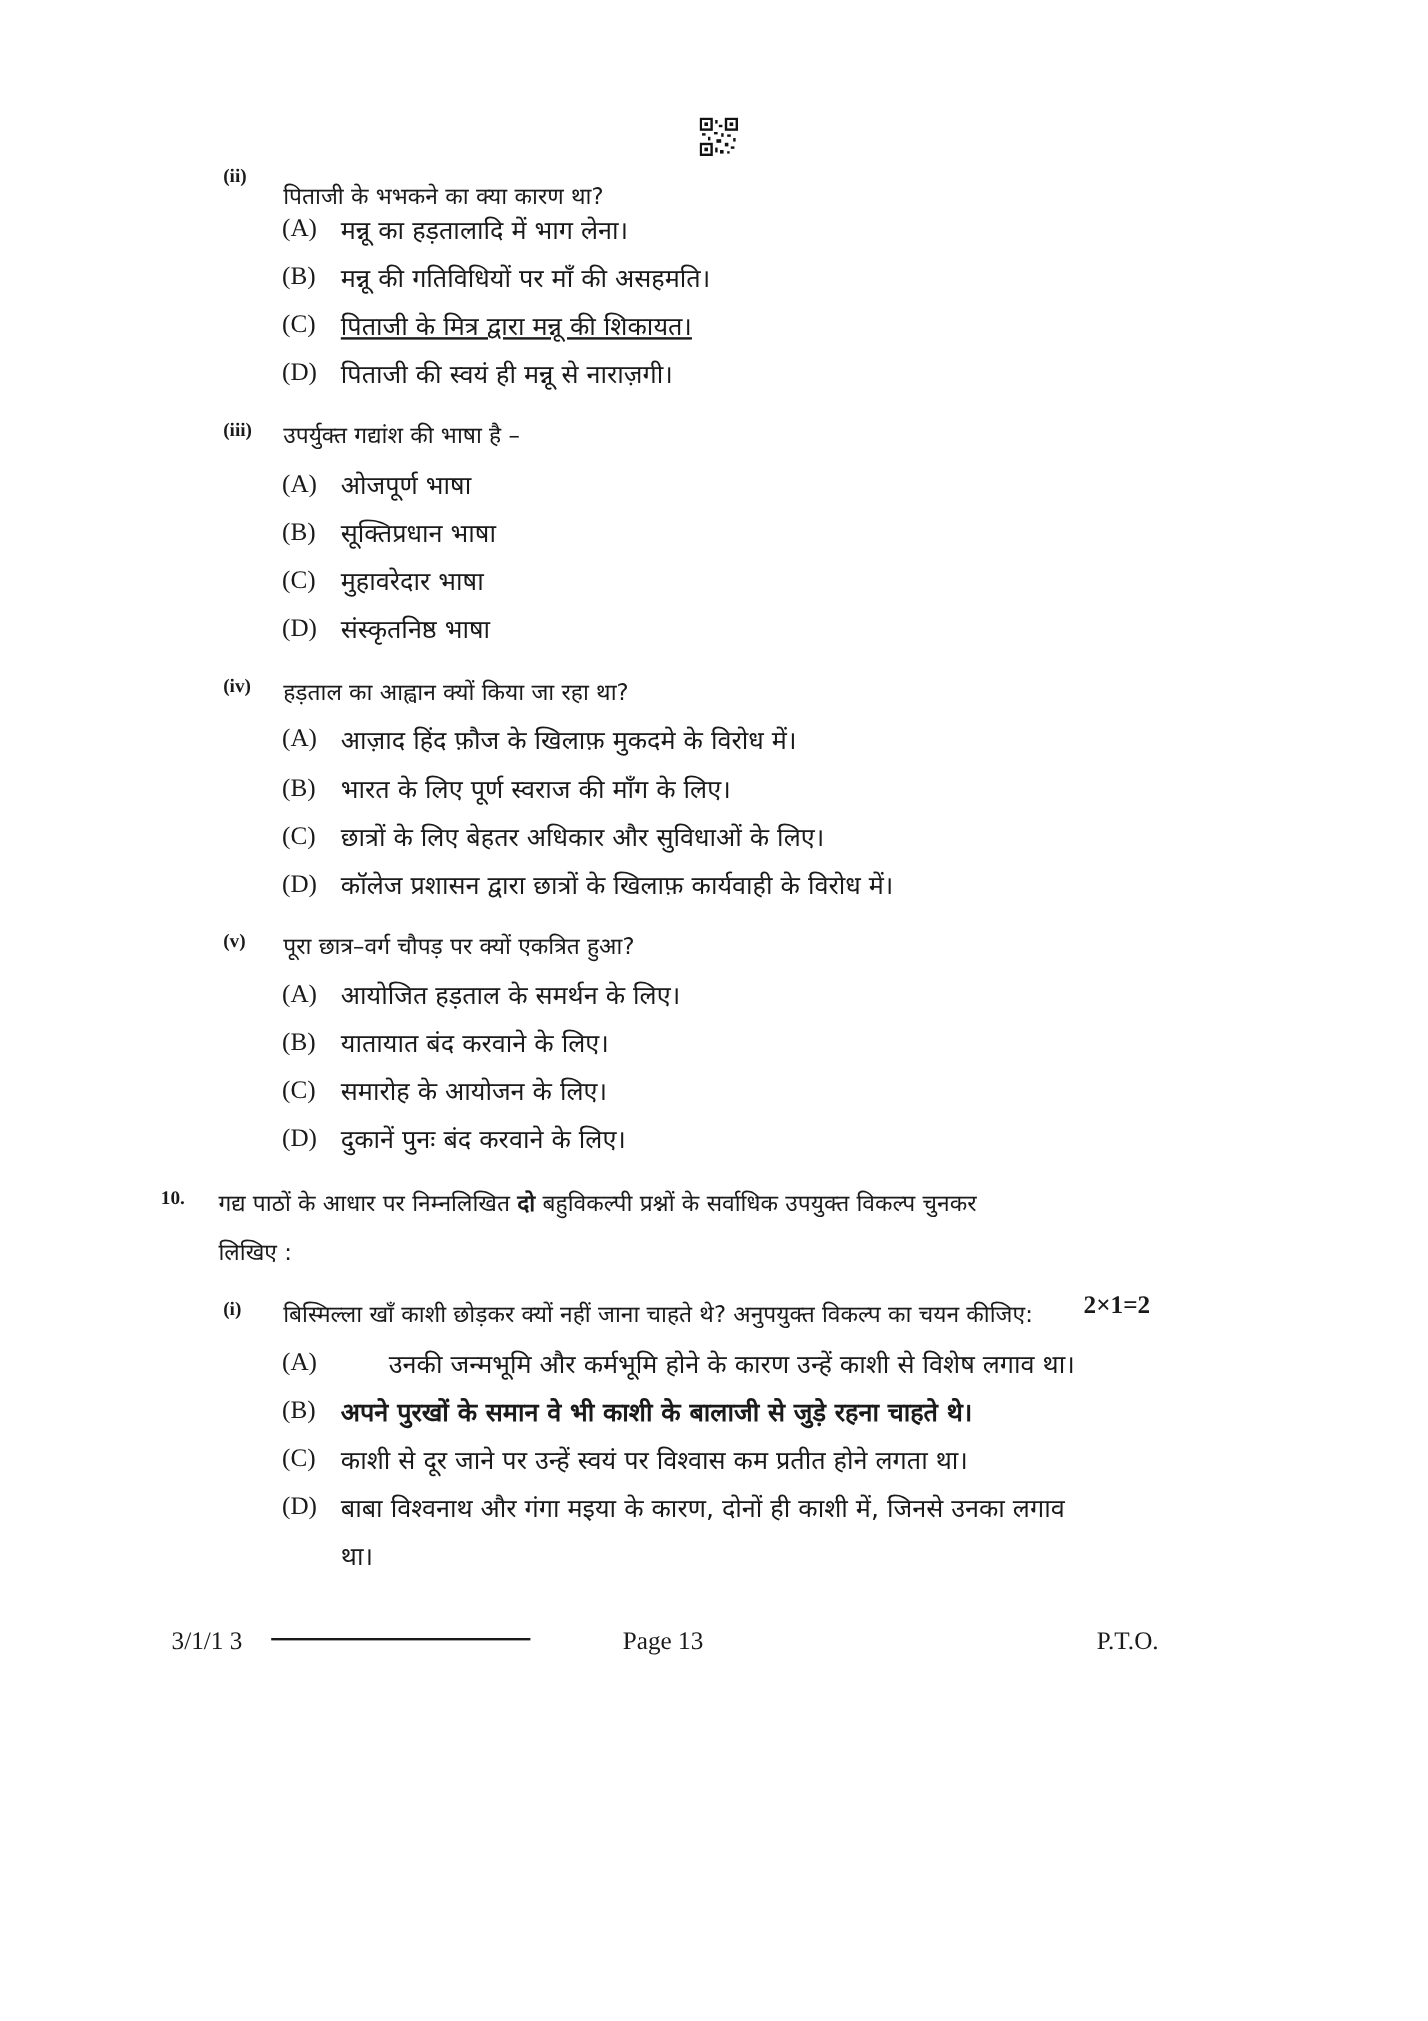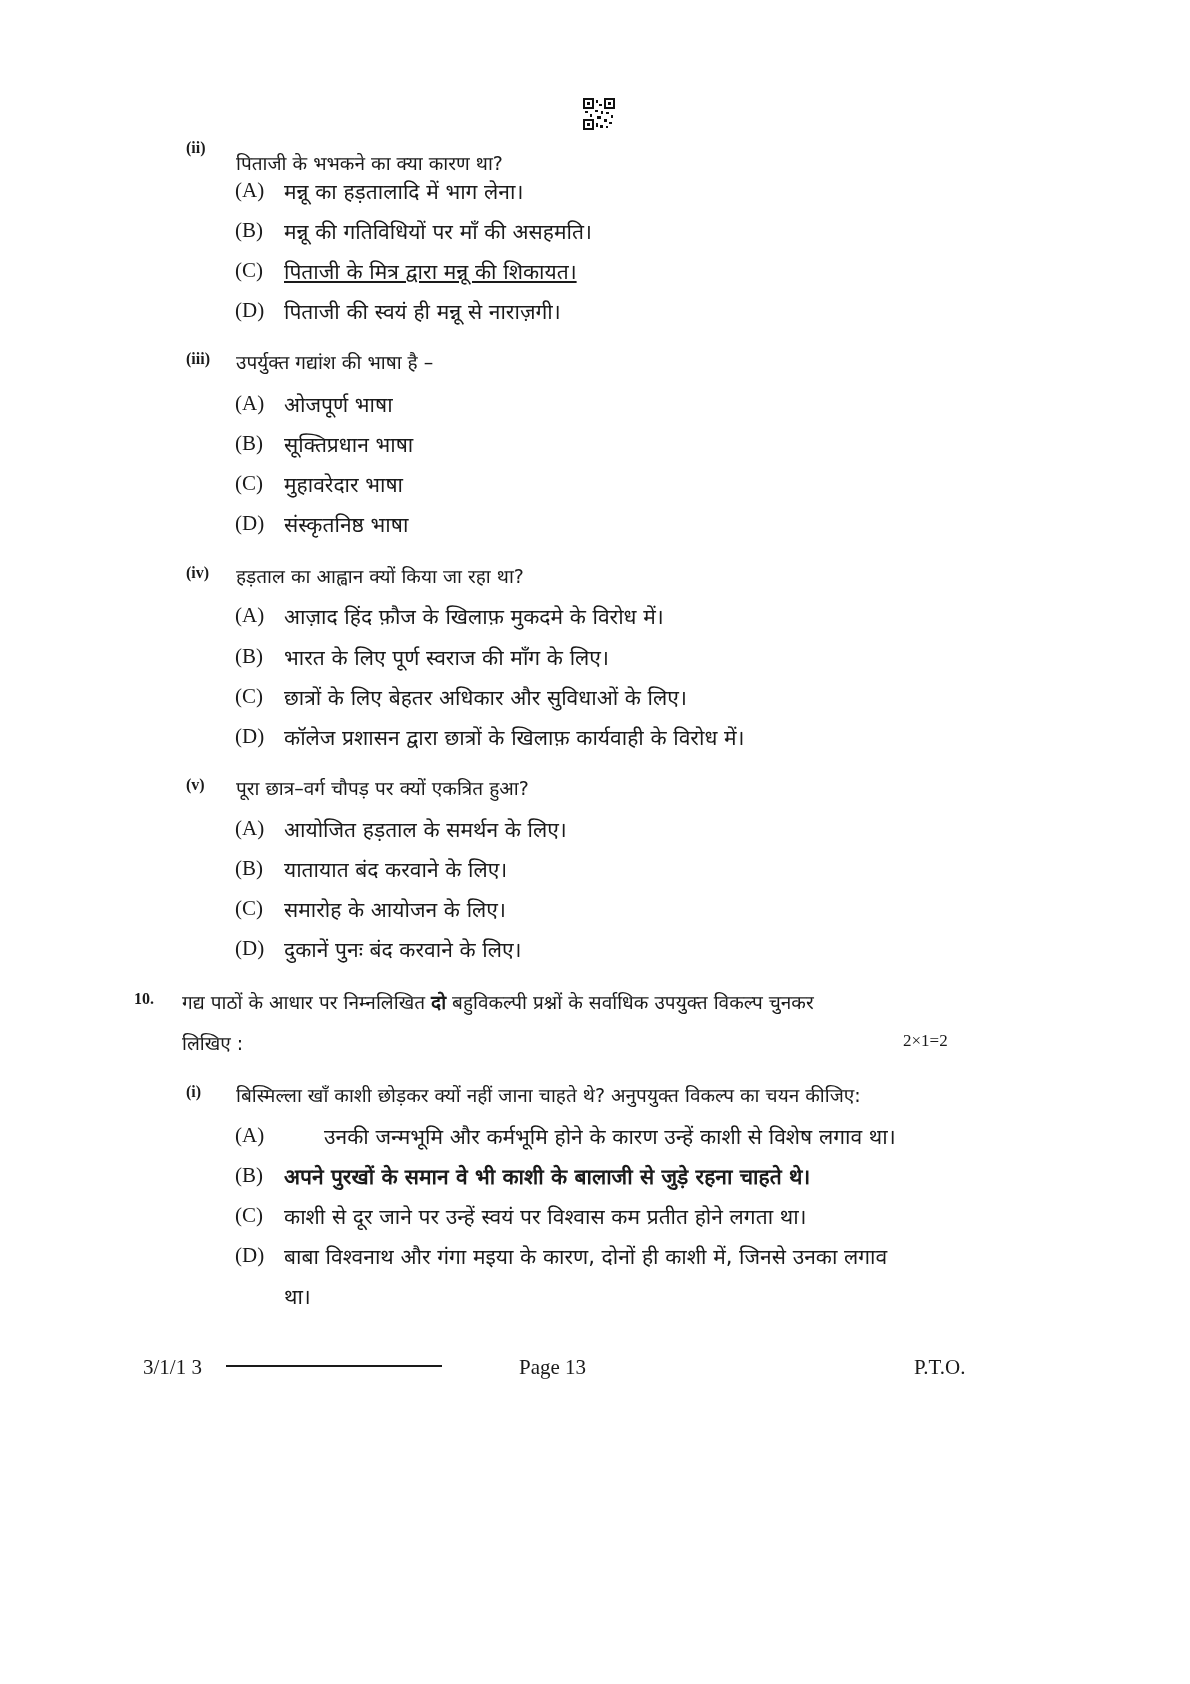--- a/index.html
+++ b/index.html
@@ -19,21 +19,21 @@
     white-space: nowrap;
   }
   .optlabel {
     position: absolute; font-size: 21px;
   }
   .opttext {
     position: absolute; font-family: "DejaVu Sans", sans-serif; font-size: 21px;
     white-space: nowrap;
   }
   .marks {
-    position: absolute; font-weight: normal; font-size: 17px;
+    position: absolute; font-weight: bold; font-size: 21px; margin-top: 44px;
   }
   .footer-code, .footer-page, .footer-pto {
     position: absolute; font-size: 21px;
   }
   .footer-line {
     position: absolute; height: 1.5px; background: #1a1a1a;
   }
   b.bold { font-weight: bold; }
 </style>
 </head>

